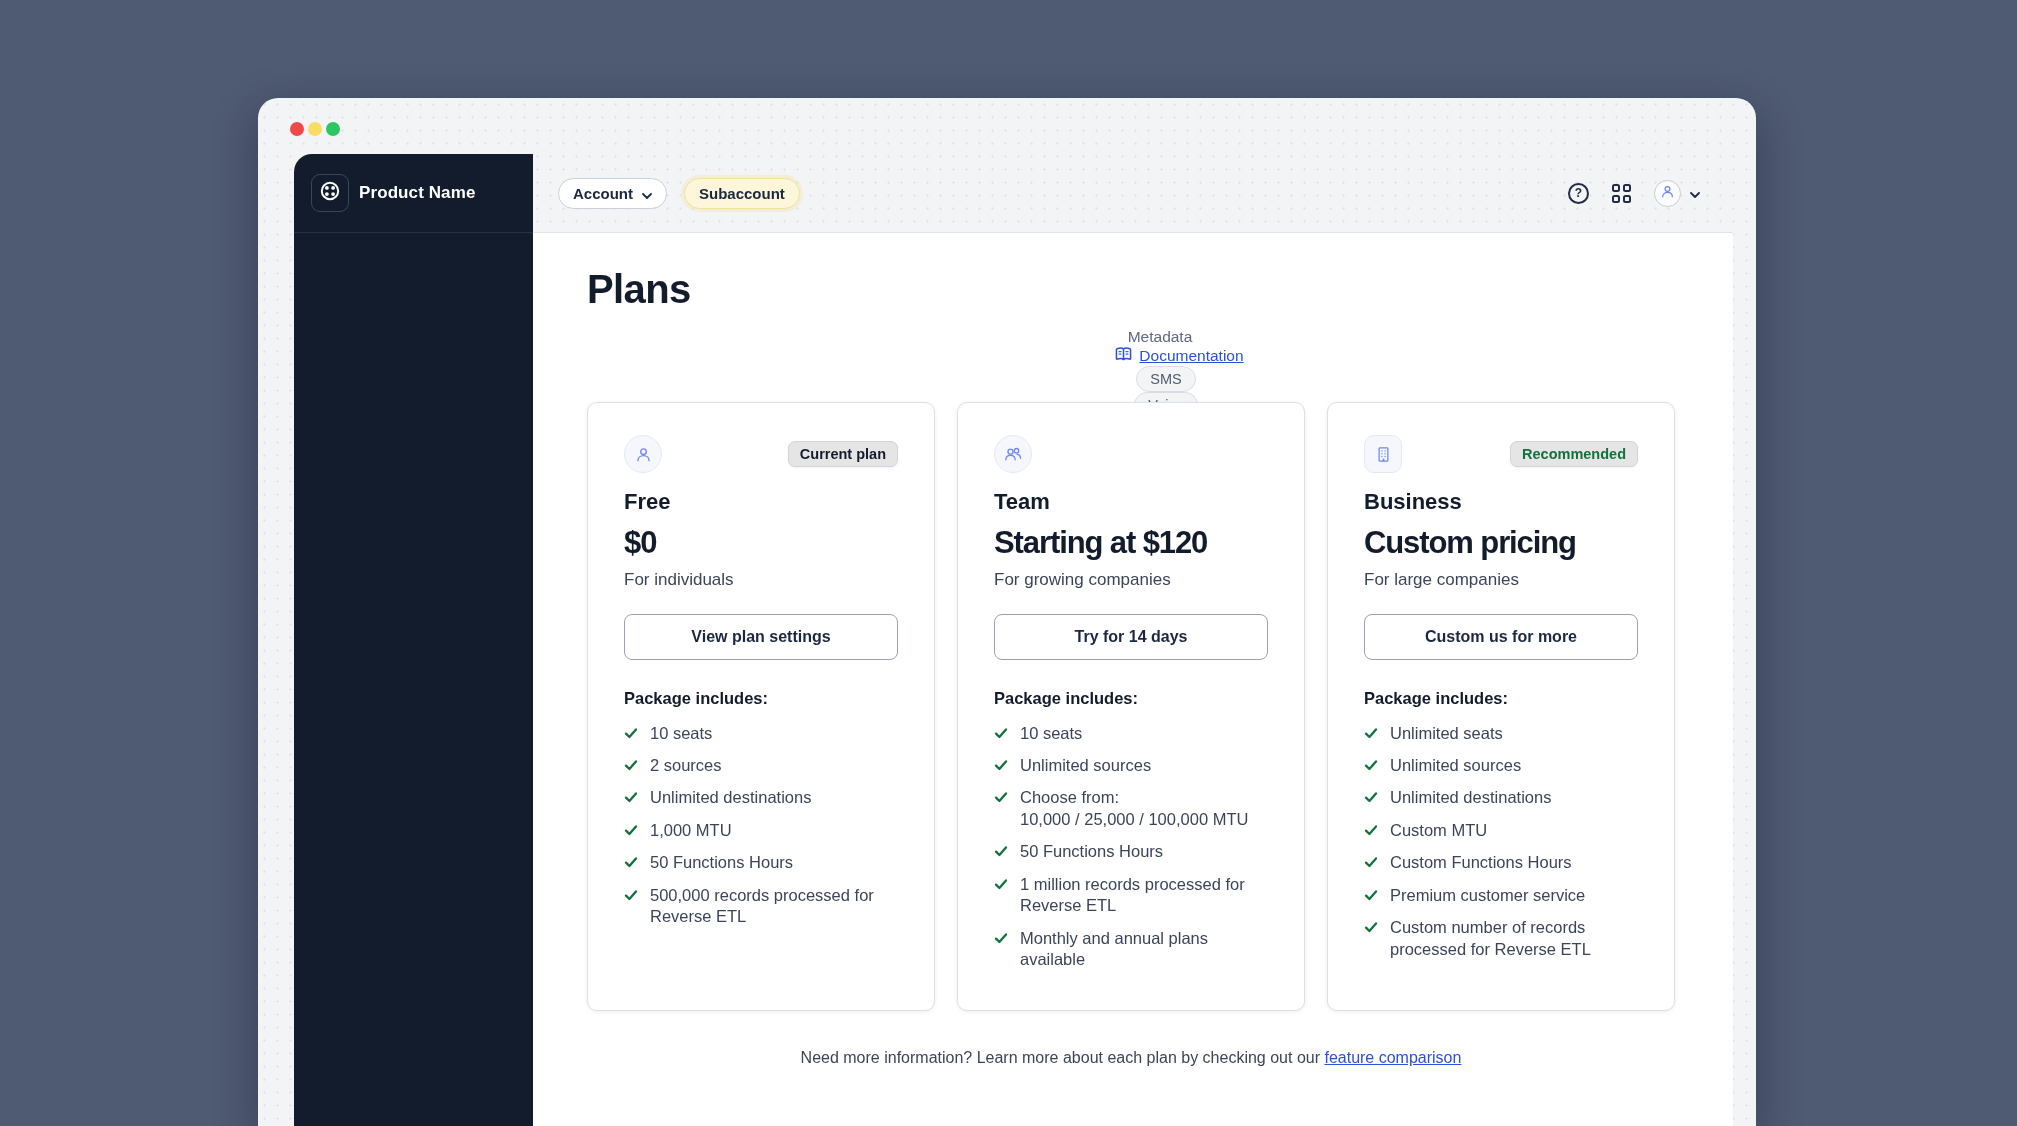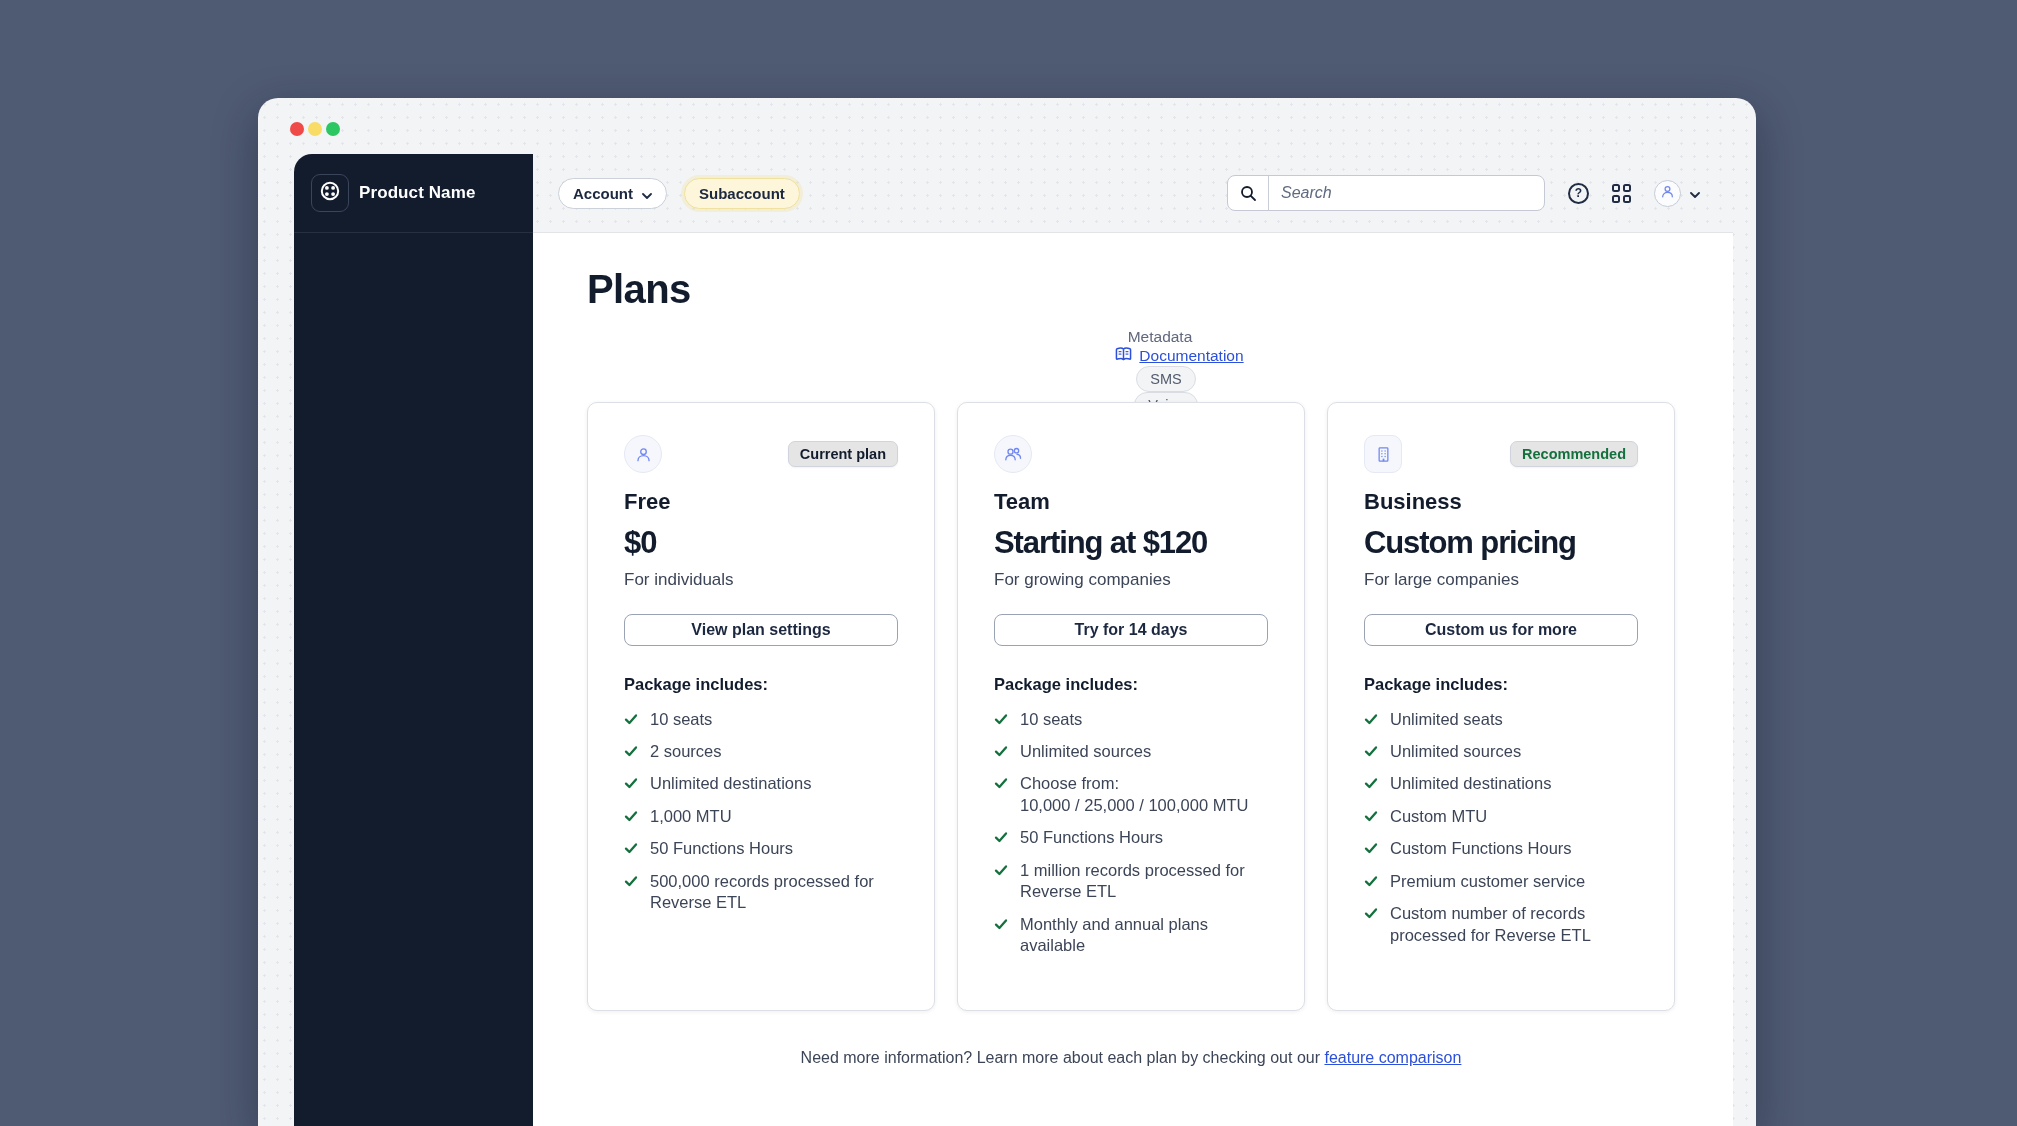--- a/index.html
+++ b/index.html
@@ -161,21 +161,21 @@
     padding: 4px 11px;
     font-size: 14.5px; font-weight: 700; color: #121c2d;
     white-space: nowrap;
   }
   .plan-badge:empty { display: none; }
   .plan-badge.recommended { color: #14713d; }
   .plan-name { margin-top: 16px; font-size: 22px; font-weight: 700; color: #121c2d; }
   .plan-price { margin-top: 10px; font-size: 31px; font-weight: 800; color: #121c2d; letter-spacing: -1.1px; white-space: nowrap; }
   .plan-audience { margin-top: 9px; font-size: 17px; color: #3c4557; }
   .plan-cta {
-    margin-top: 24px; width: 100%; height: 32px; flex: none;
+    margin-top: 24px; width: 100%; height: 46px; flex: none;
     background: #ffffff; border: 1px solid #9aa3b3; border-radius: 8px;
     font-family: inherit; font-size: 16px; font-weight: 700; color: #1c2740;
     cursor: pointer;
   }
   .package-label { margin-top: 29px; font-size: 16.5px; font-weight: 700; color: #121c2d; }
   .feature-list { list-style: none; margin-top: 9px; }
   .feature-list li { display: flex; gap: 12px; padding: 5.5px 0; align-items: flex-start; }
   .feature-list .check { flex: none; margin-top: 3px; display: flex; }
   .feature-list .ftext { font-size: 16.5px; color: #3c4557; line-height: 1.3; white-space: pre-line; }
 
@@ -218,29 +218,20 @@
           <span>Account</span>
           <span>
             <svg width="10" height="6" viewBox="0 0 10 6">
                 <polyline points="1,1 5,5 9,1" fill="none" stroke="#202c44" stroke-width="1.8" stroke-linecap="round" stroke-linejoin="round"></polyline>
               </svg>
           </span>
         </button>
         <span class="subaccount-badge">Subaccount</span>
         <span class="topbar-spacer"></span>
 
-        <div class="search-box">
-          <span class="search-icon-seg">
-            <svg width="17" height="17" viewBox="0 0 17 17">
-              <circle cx="7" cy="7" r="5" fill="none" stroke="#121c2d" stroke-width="1.8"></circle>
-              <line x1="10.8" y1="10.8" x2="15" y2="15" stroke="#121c2d" stroke-width="1.8" stroke-linecap="round"></line>
-            </svg>
-          </span>
-          <input class="search-input" type="text" placeholder="Search" style="">
-        </div>
 
         <button class="icon-btn">
           <span class="help-circle">?</span>
         </button>
         <button class="icon-btn">
           <span class="grid-glyph">
               <span></span>
               <span></span>
               <span></span>
               <span></span>

